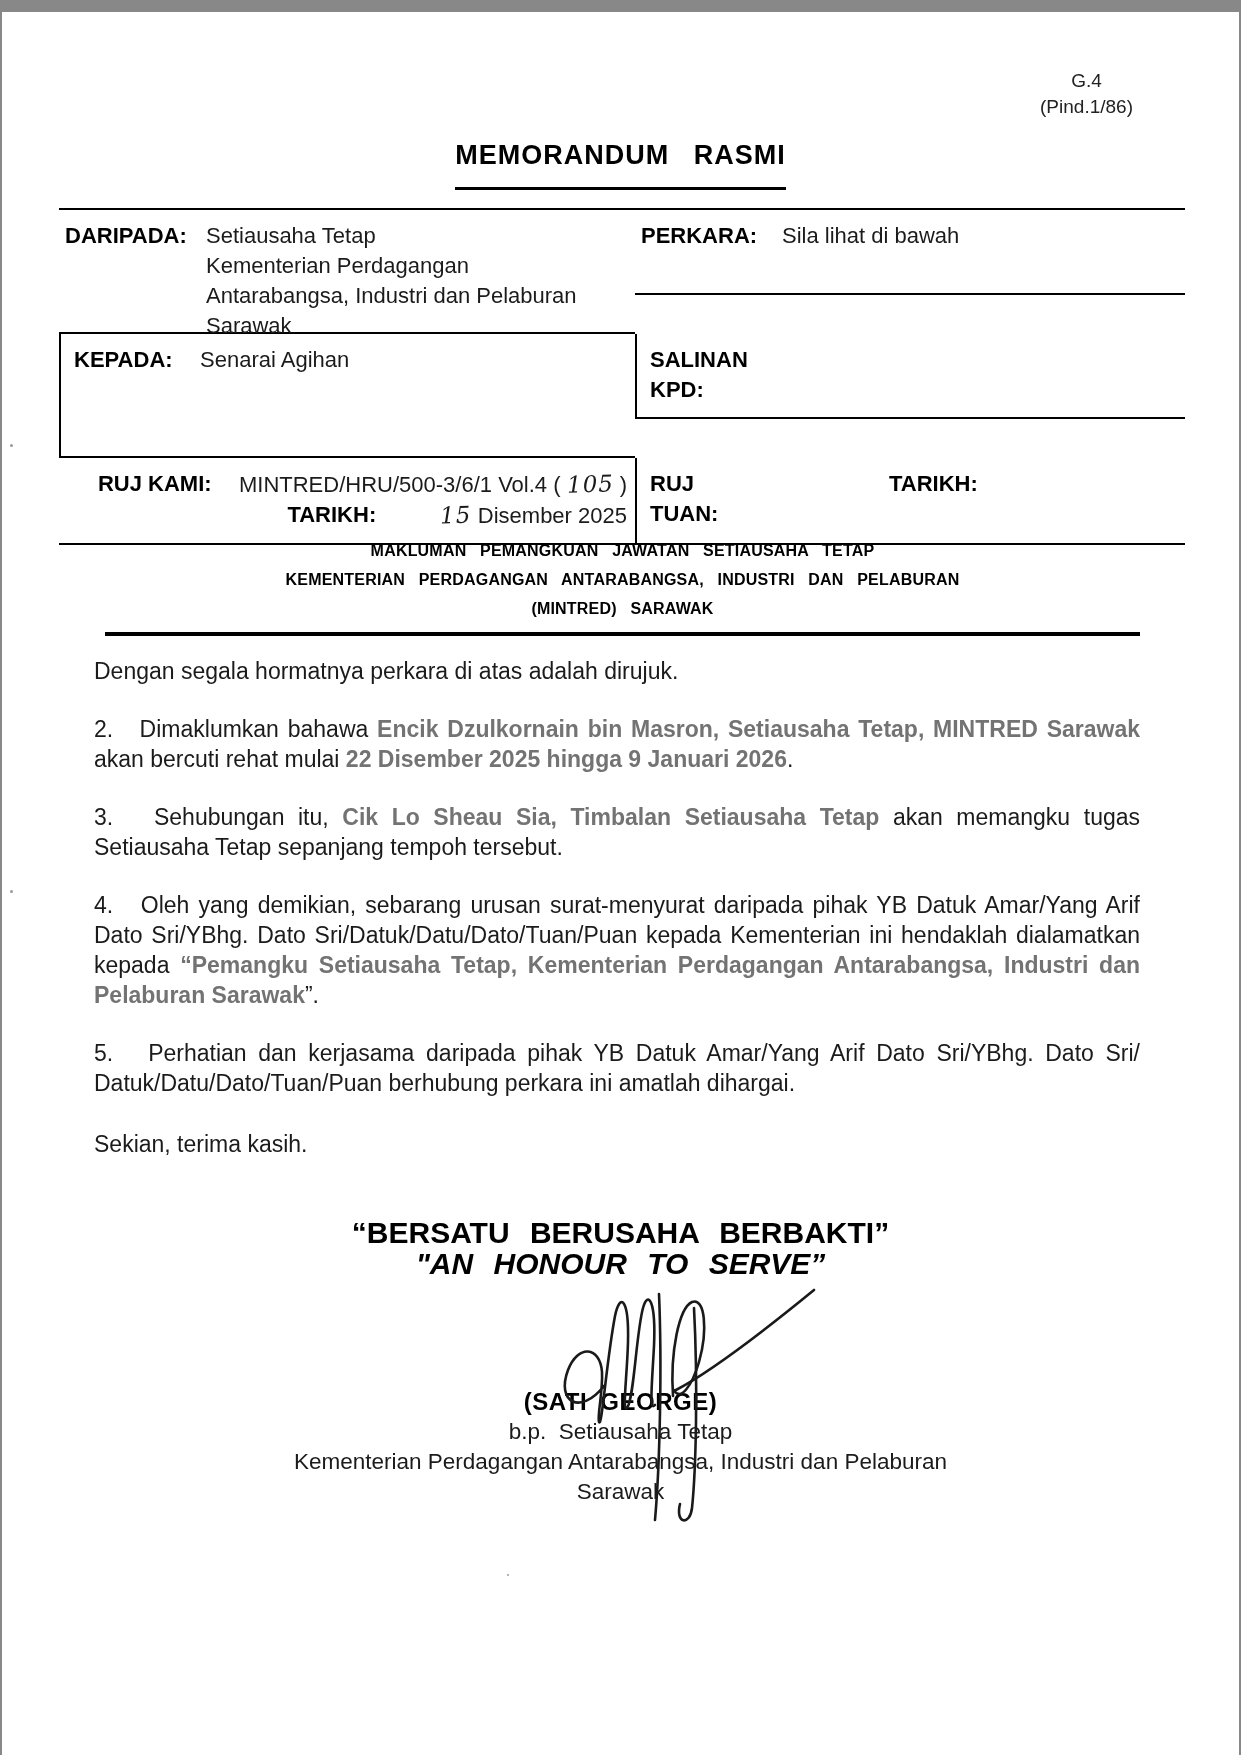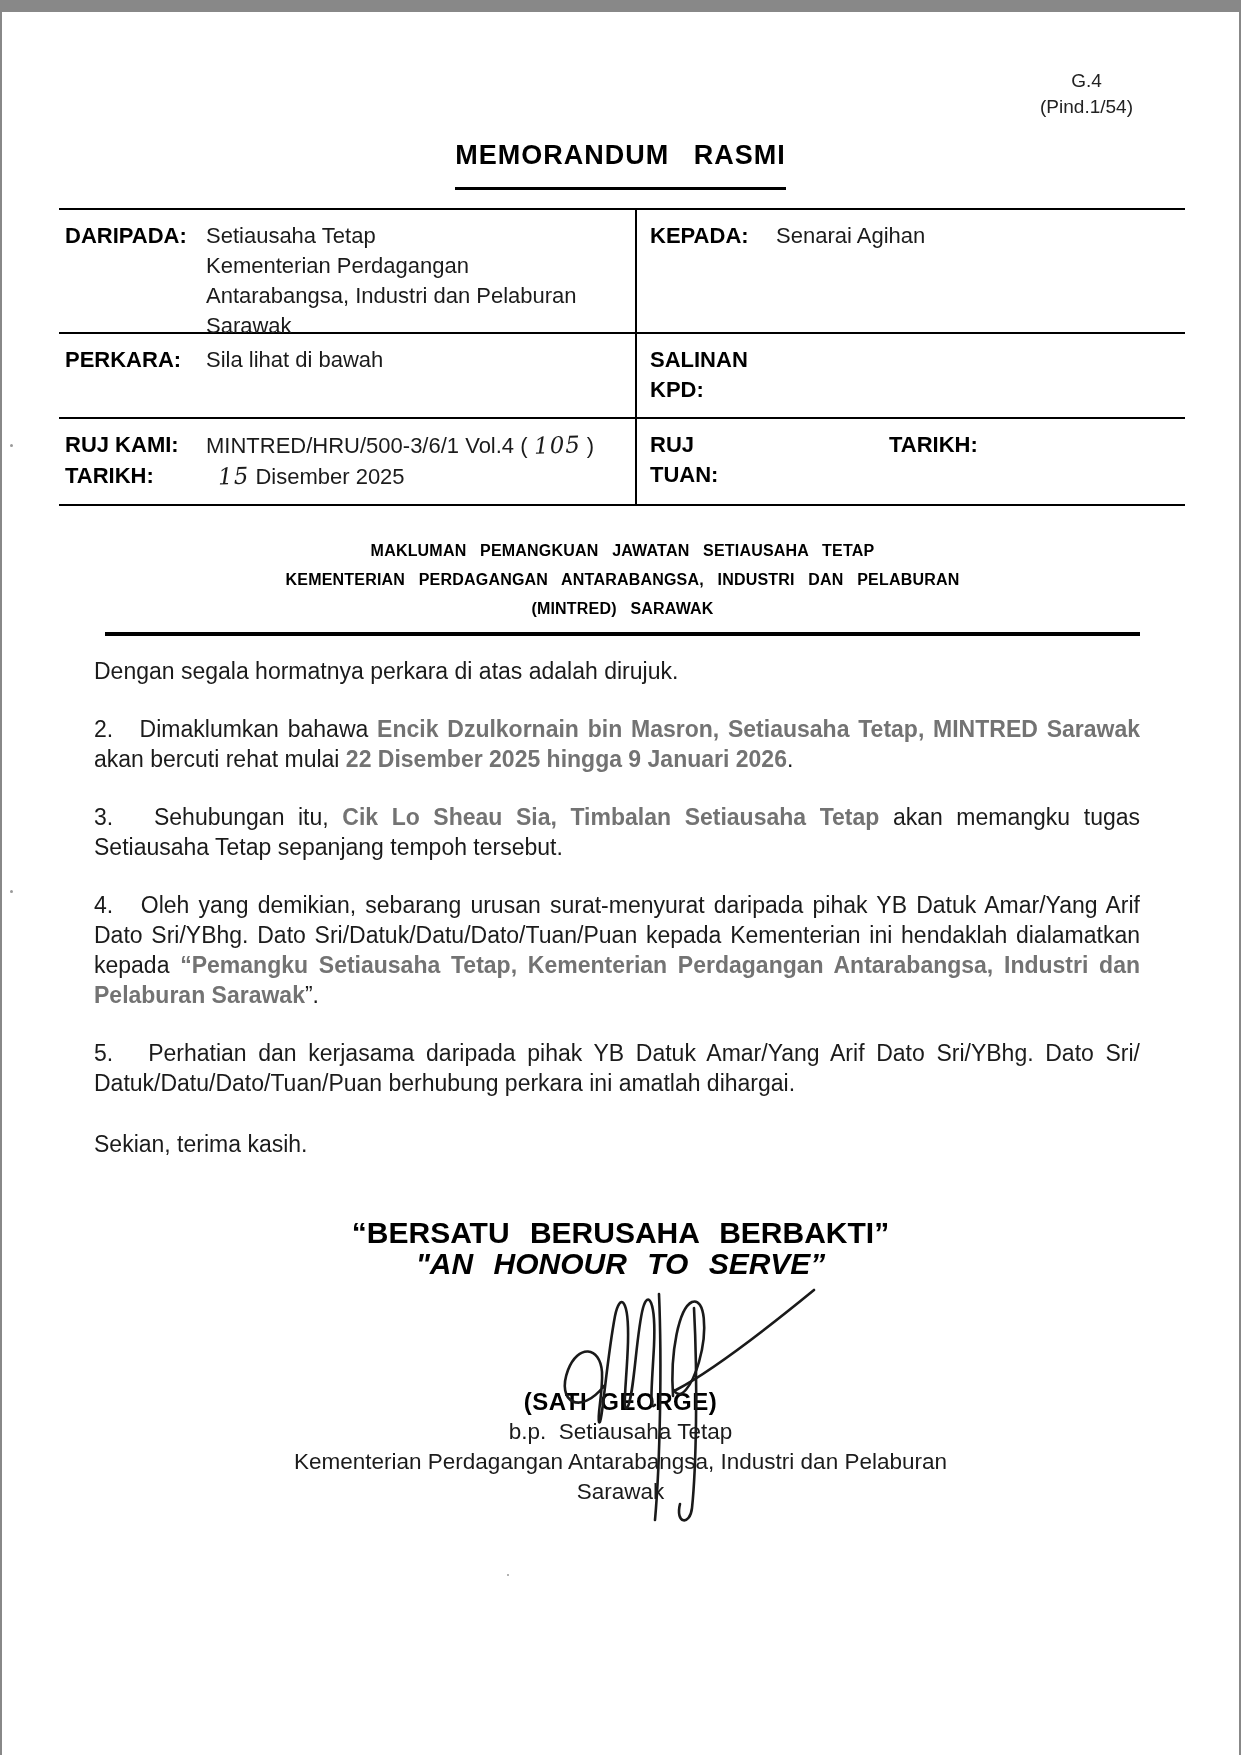--- a/index.html
+++ b/index.html
@@ -77,53 +77,53 @@
   .sig-svg{position:absolute;left:540px;top:1262px;z-index:2;}
   .speck{position:absolute;background:#9a9a9a;border-radius:50%;}
 </style>
 </head>
 <body>
 
 <div class="page">
 
   <div class="corner-ref">
     <div>G.4</div>
-    <div>(Pind.1/54)</div>
+    <div>(Pind.1/86)</div>
   </div>
 
   <div class="title-wrap">
     <span class="title">MEMORANDUM RASMI</span>
   </div>
 
   <div class="memo-table">
 
     <div class="cell row1">
       <span class="lbl">DARIPADA:</span>
       <span class="val">Setiausaha Tetap
 Kementerian Perdagangan
 Antarabangsa, Industri dan Pelaburan
 Sarawak</span>
     </div>
+    <div class="cell row2">
+      <span class="lbl">PERKARA:</span>
+      <span class="val">Sila lihat di bawah</span>
+    </div>
+
     <div class="cell right row1">
       <span class="lbl">KEPADA:</span>
       <span class="val">Senarai Agihan</span>
-    </div>
-
-    <div class="cell row2">
-      <span class="lbl">PERKARA:</span>
-      <span class="val">Sila lihat di bawah</span>
     </div>
     <div class="cell right row2">
       <span class="lbl">SALINAN
 KPD:</span>
       <span class="val"></span>
     </div>
 
     <div class="cell row3">
-      <div class="stack" style="width:100%;">
+      <div class="stack" style="width:100%;align-items:flex-end;">
         <div class="line">
           <span class="lbl">RUJ KAMI:</span>
           <span><span>MINTRED/HRU/500-3/6/1 Vol.4 ( </span><span class="hand">105</span><span> )</span></span>
         </div>
         <div class="line">
           <span class="lbl">TARIKH:</span>
           <span style="padding-left:12px;"><span class="hand">15</span><span> Disember 2025</span></span>
         </div>
       </div>
     </div>

